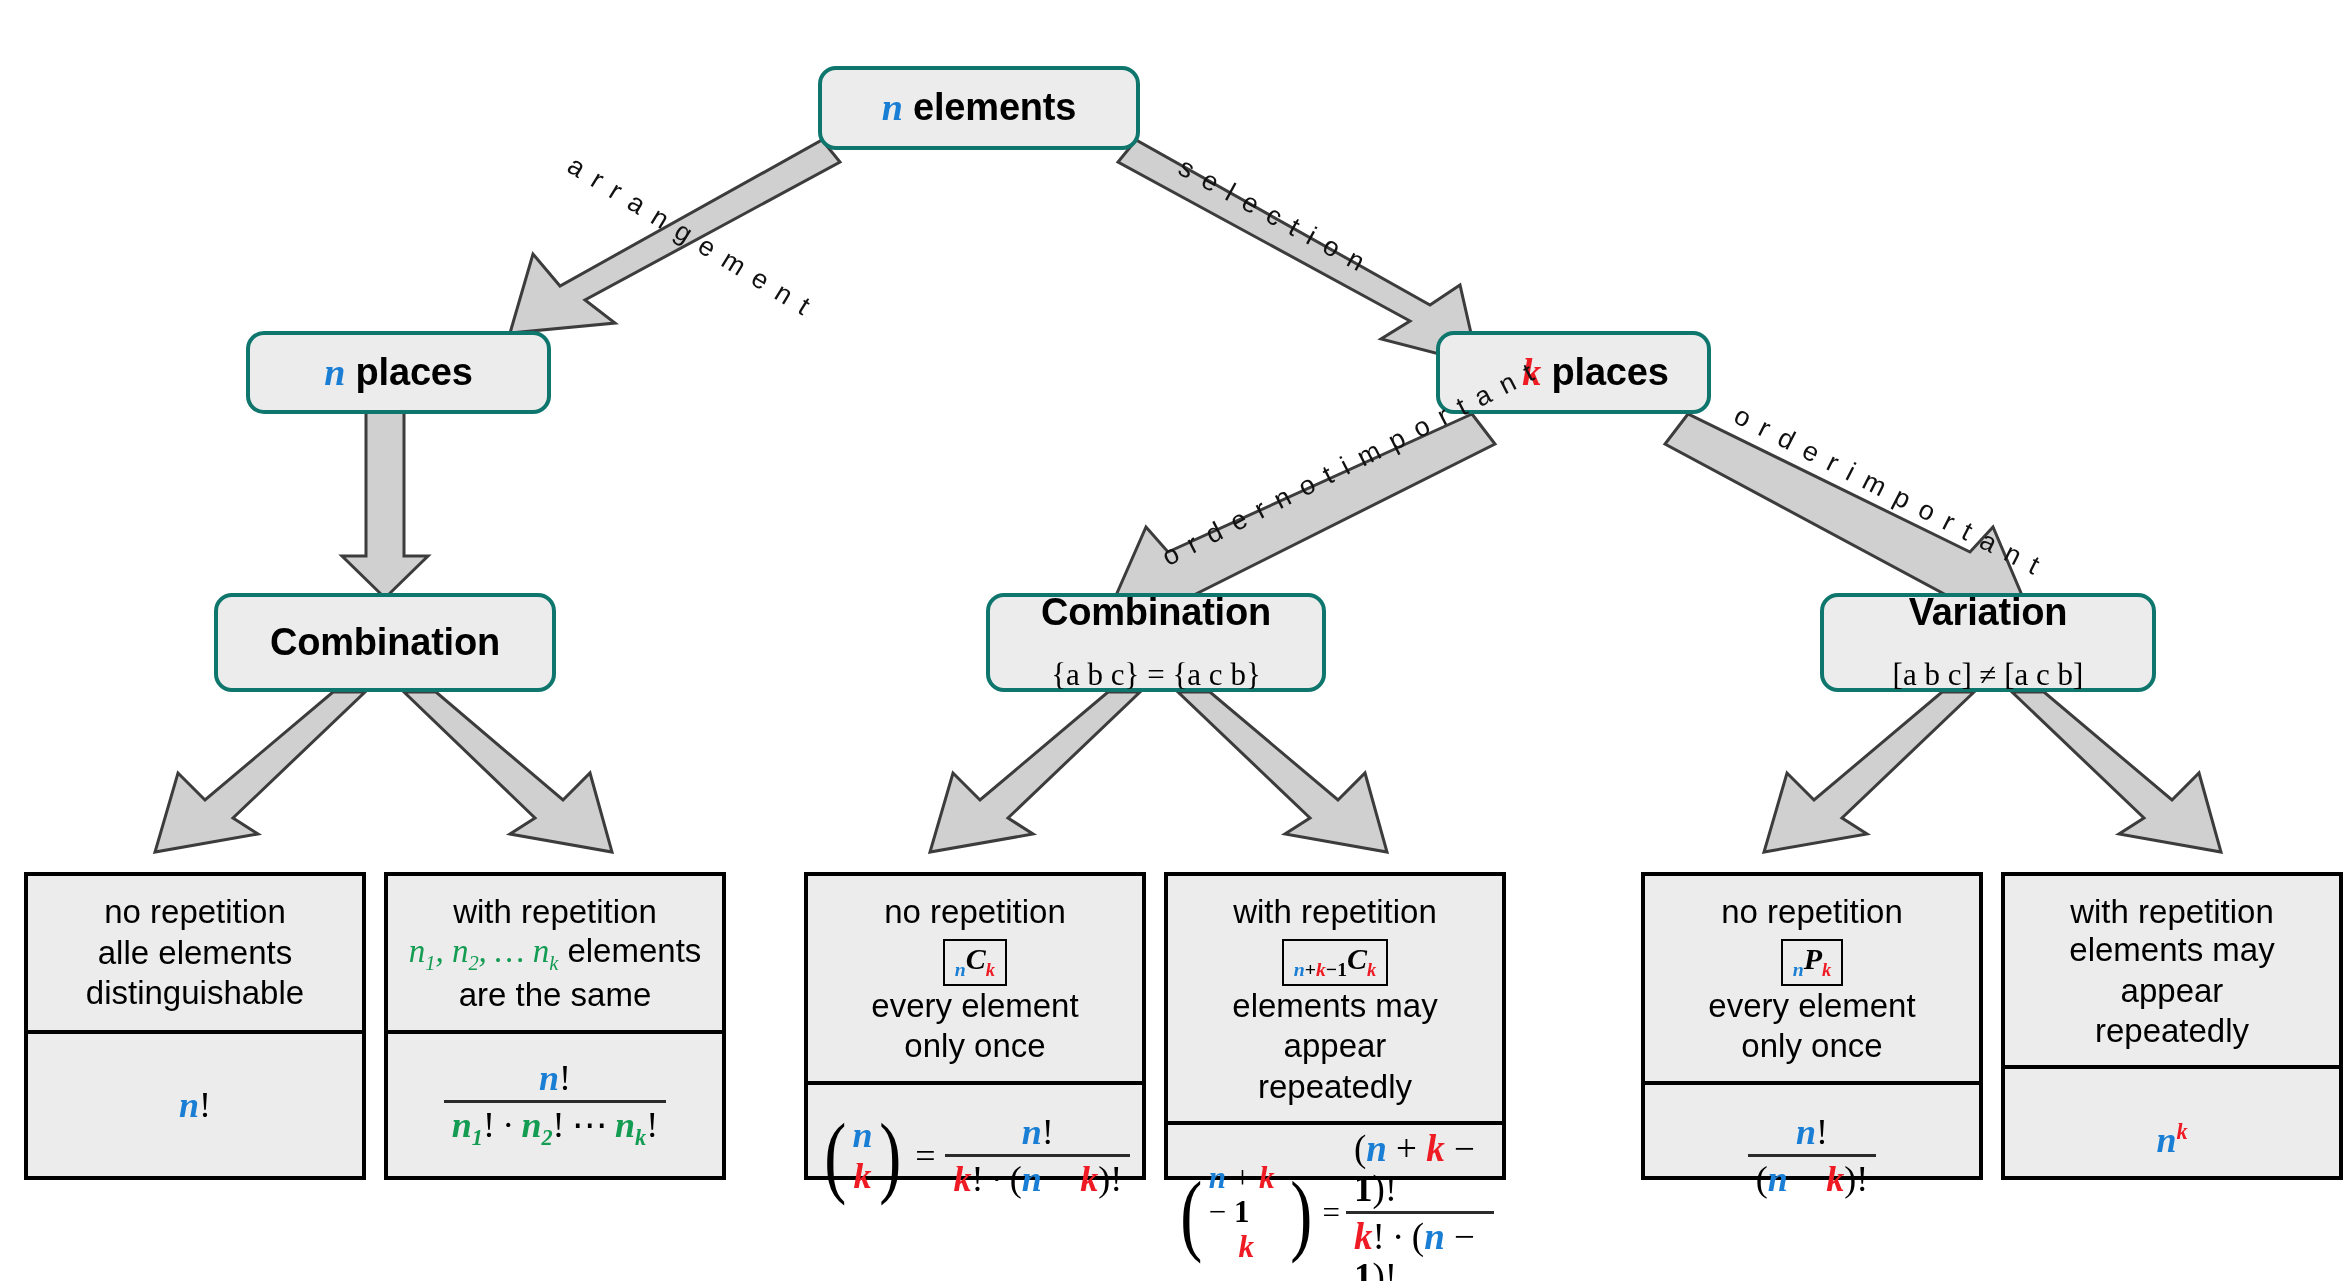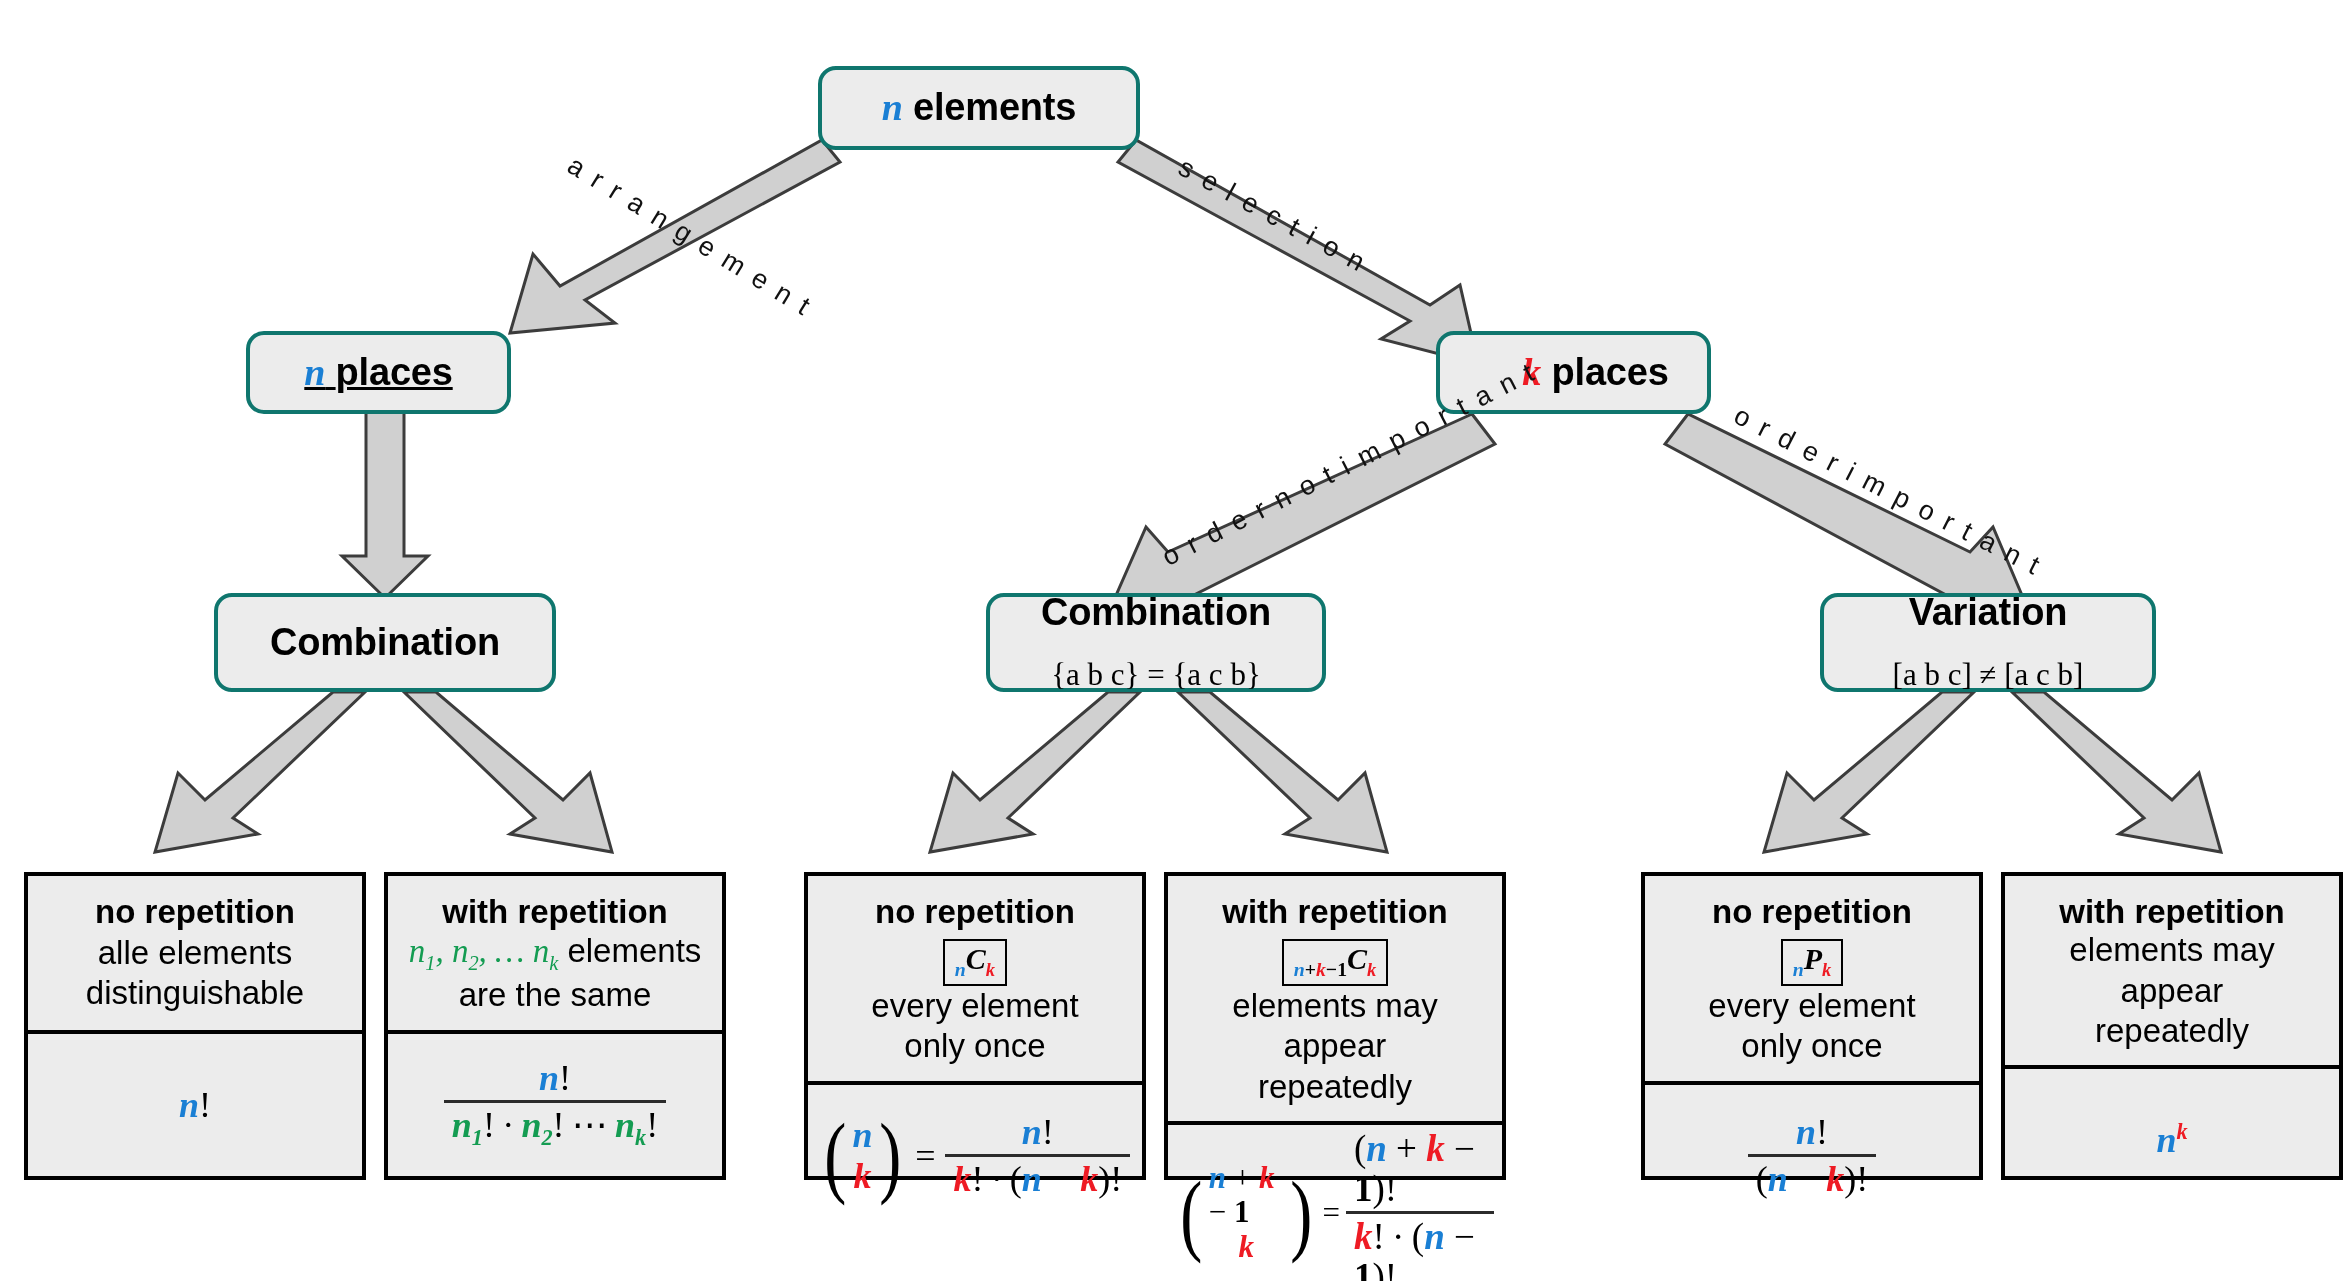--- a/index.html
+++ b/index.html
@@ -68,21 +68,21 @@
   .card .upper {
     flex: 1 1 auto;
     display: flex;
     flex-direction: column;
     align-items: center;
     box-sizing: border-box;
     padding: 18px 10px 10px 10px;
     border-bottom: 4px solid #000000;
   }
   .card .head {
-    font-weight: bold;
+    font-weight: normal;
     font-size: 33px;
     line-height: 1.1;
     text-align: center;
     white-space: nowrap;
   }
   .card .badge {
     margin-top: 9px;
     border: 2px solid #000000;
     background: #ececec;
     padding: 1px 10px 3px 10px;
@@ -247,21 +247,21 @@
   <div class="elabel" style="left:1157px; top:545px; transform: rotate(-27deg); transform-origin: left top;">o r d e r  n o t  i m p o r t a n t</div>
 
   <div class="elabel" style="left:1743px; top:400px; transform: rotate(27deg); transform-origin: left top;">o r d e r  i m p o r t a n t</div>
 
   <div class="rnode" style="left:818px; top:66px; width:322px; height:84px;">
     <div class="title">
       <span class="mvar blue">n</span><span>&nbsp;</span><span>elements</span>
     </div>
   </div>
 
-  <div class="rnode" style="left:246px; top:331px; width:265px; height:83px;text-decoration:underline;">
+  <div class="rnode" style="left:246px; top:331px; width:305px; height:83px;">
     <div class="title">
       <span class="mvar blue">n</span><span>&nbsp;</span><span>places</span>
     </div>
   </div>
 
   <div class="rnode" style="left:1436px; top:331px; width:275px; height:83px;padding-left:44px;">
     <div class="title">
       <span class="mvar red">k</span><span>&nbsp;</span><span>places</span>
     </div>
   </div>

